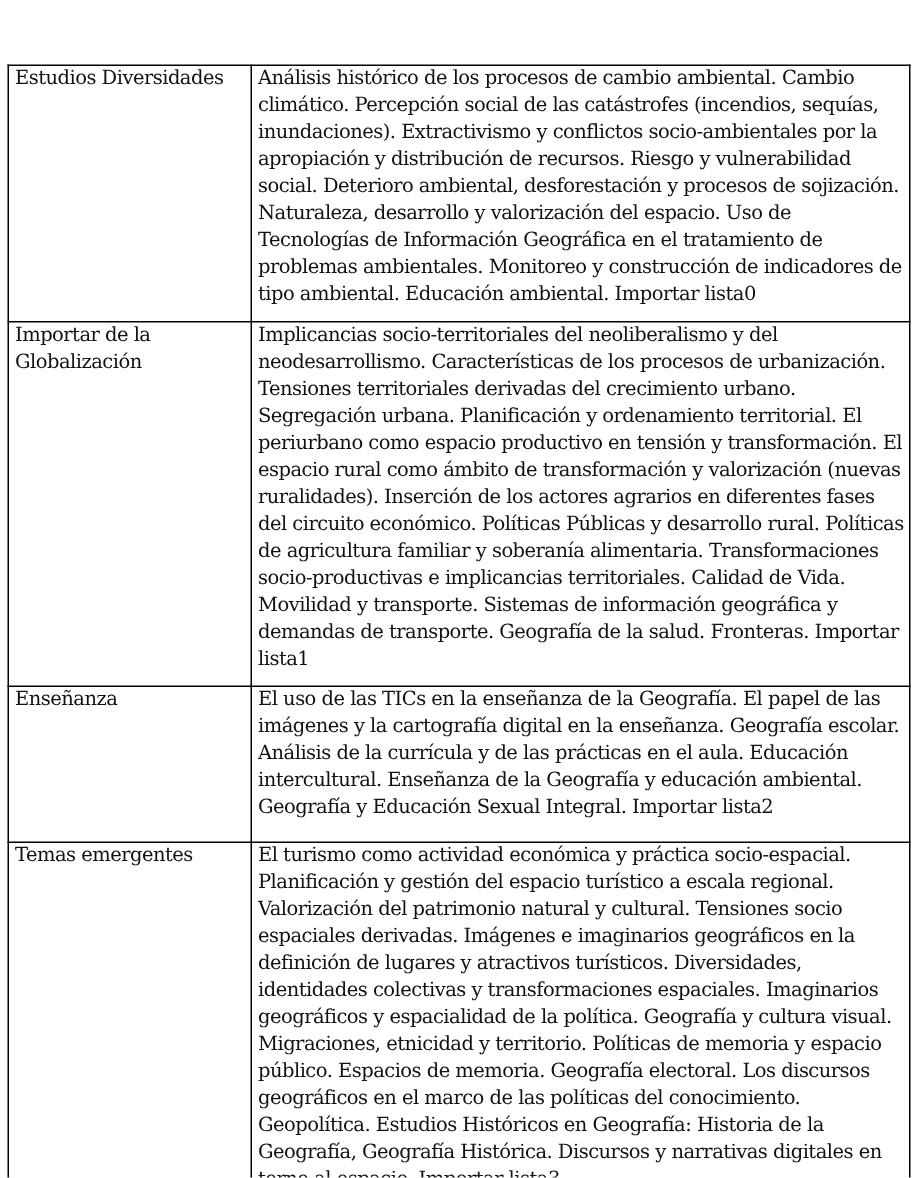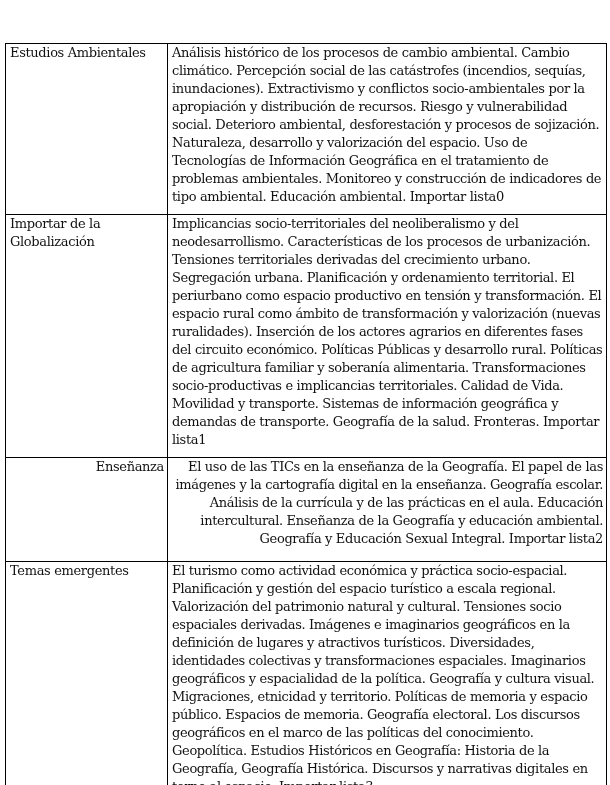--- a/index.html
+++ b/index.html
@@ -32,30 +32,30 @@
       padding: 0 3px 0 4px;
     }
     .doc-table td.topic {
       width: 154px;
     }
     .doc-table td.desc {
       width: 431px;
     }
     .row-0 td { height: 170px; }
     .row-1 td { height: 242px; }
-    .row-2 td { height: 103px; text-align: right; }
+    .row-2 td { height: 103px; }
     .row-3 td { height: 220px; }
   </style>
 </head>
 <body>
 
 <table class="doc-table">
   <tbody>
     <tr class="row-0">
-      <td class="topic">Estudios Ambientales</td>
+      <td class="topic">Estudios Diversidades</td>
       <td class="desc">Análisis histórico de los procesos de cambio ambiental. Cambio climático. Percepción social de las catástrofes (incendios, sequías, inundaciones). Extractivismo y conflictos socio-ambientales por la apropiación y distribución de recursos. Riesgo y vulnerabilidad social. Deterioro ambiental, desforestación y procesos de sojización. Naturaleza, desarrollo y valorización del espacio. Uso de Tecnologías de Información Geográfica en el tratamiento de problemas ambientales. Monitoreo y construcción de indicadores de tipo ambiental. Educación ambiental. Importar lista0</td>
     </tr>
     <tr class="row-1">
       <td class="topic">Importar de la Globalización</td>
       <td class="desc">Implicancias socio-territoriales del neoliberalismo y del neodesarrollismo. Características de los procesos de urbanización. Tensiones territoriales derivadas del crecimiento urbano. Segregación urbana. Planificación y ordenamiento territorial. El periurbano como espacio productivo en tensión y transformación. El espacio rural como ámbito de transformación y valorización (nuevas ruralidades). Inserción de los actores agrarios en diferentes fases del circuito económico. Políticas Públicas y desarrollo rural. Políticas de agricultura familiar y soberanía alimentaria. Transformaciones socio-productivas e implicancias territoriales. Calidad de Vida. Movilidad y transporte. Sistemas de información geográfica y demandas de transporte. Geografía de la salud. Fronteras. Importar lista1</td>
     </tr>
     <tr class="row-2">
       <td class="topic">Enseñanza</td>
       <td class="desc">El uso de las TICs en la enseñanza de la Geografía. El papel de las imágenes y la cartografía digital en la enseñanza. Geografía escolar. Análisis de la currícula y de las prácticas en el aula. Educación intercultural. Enseñanza de la Geografía y educación ambiental. Geografía y Educación Sexual Integral. Importar lista2</td>
     </tr>

